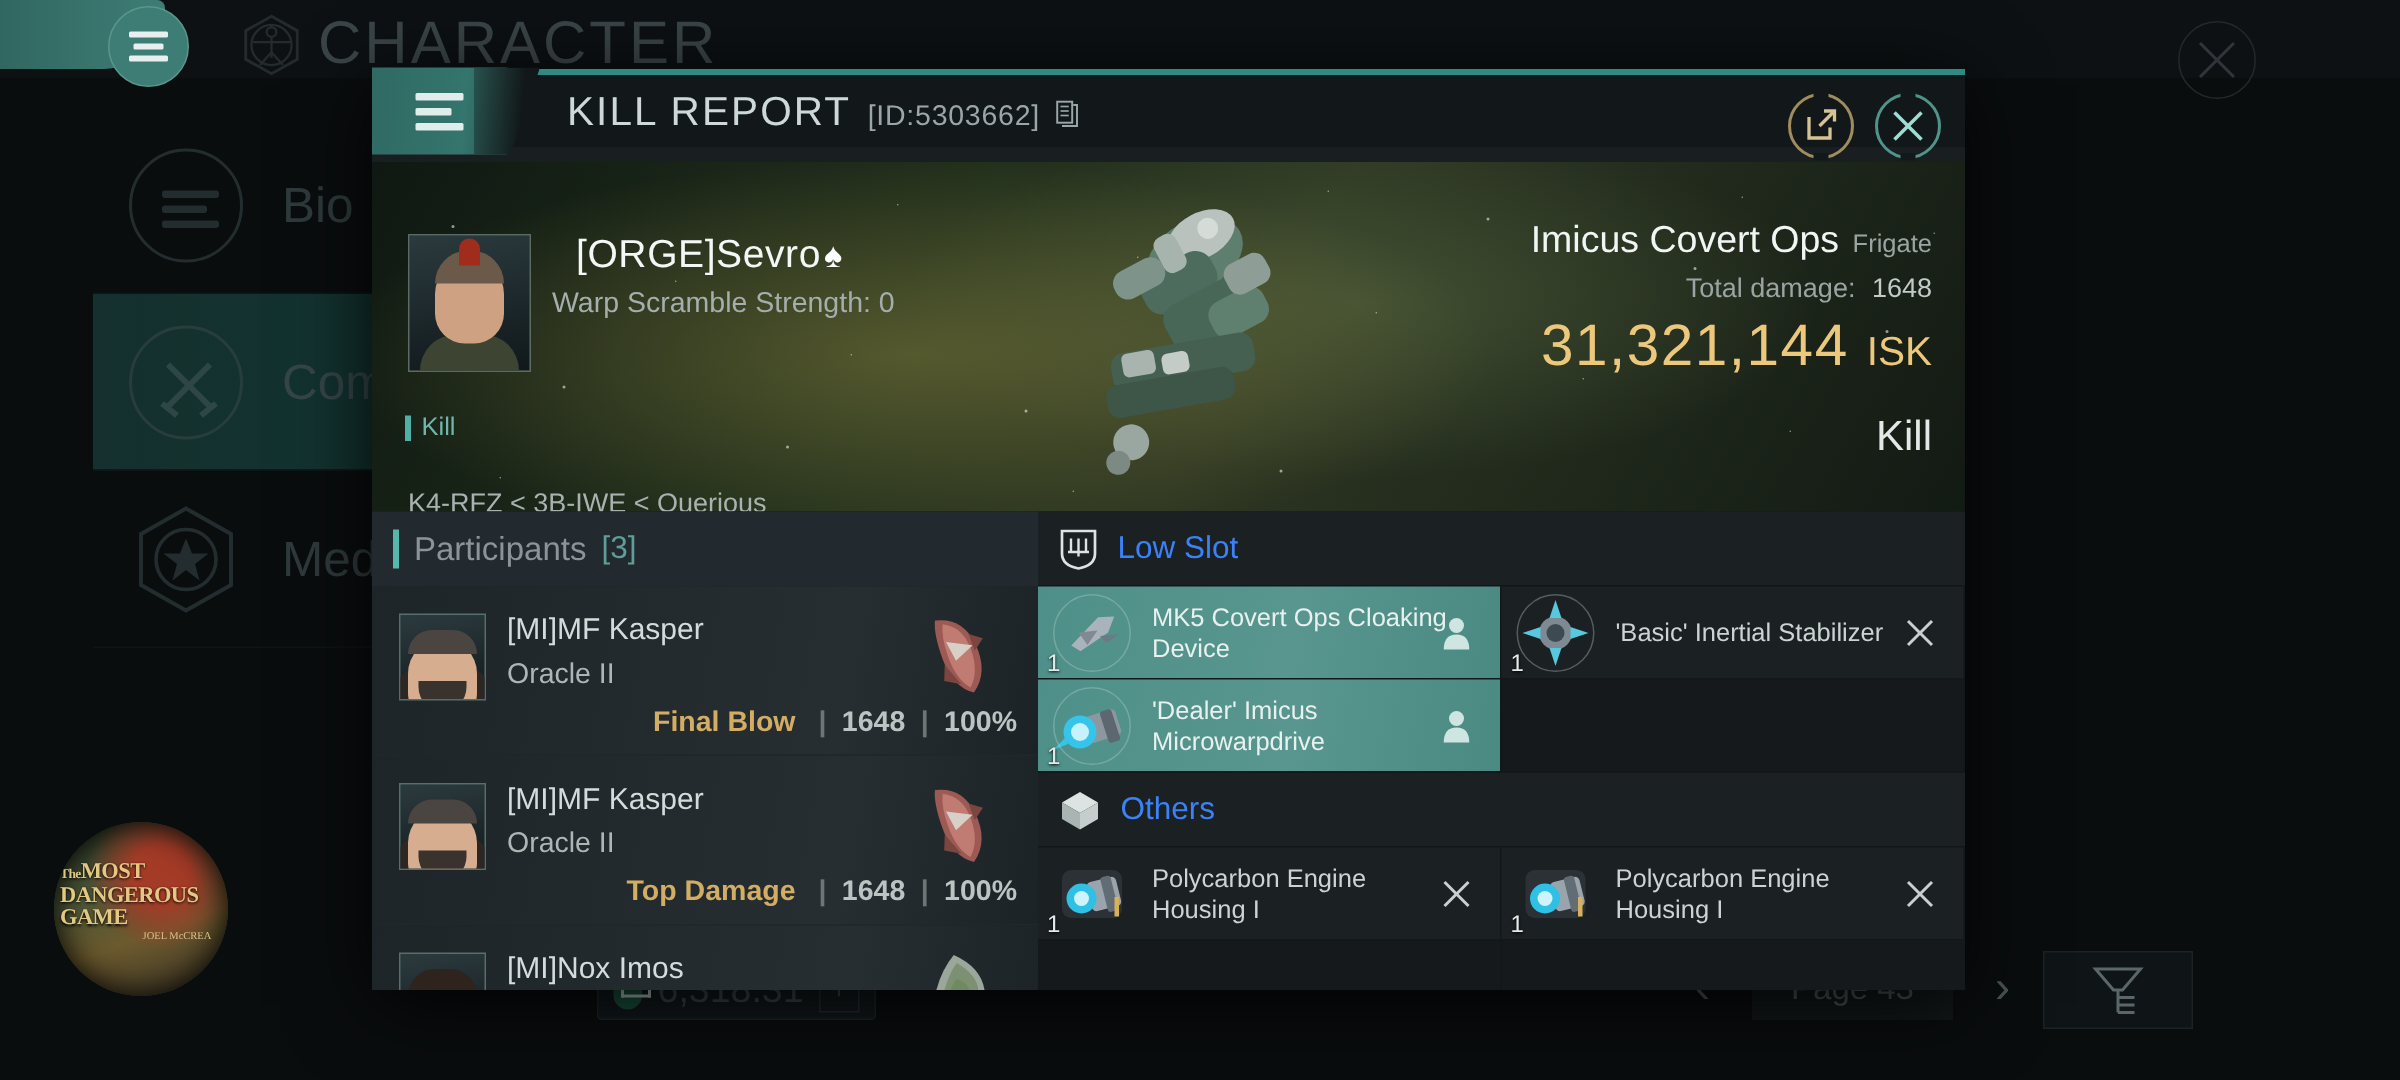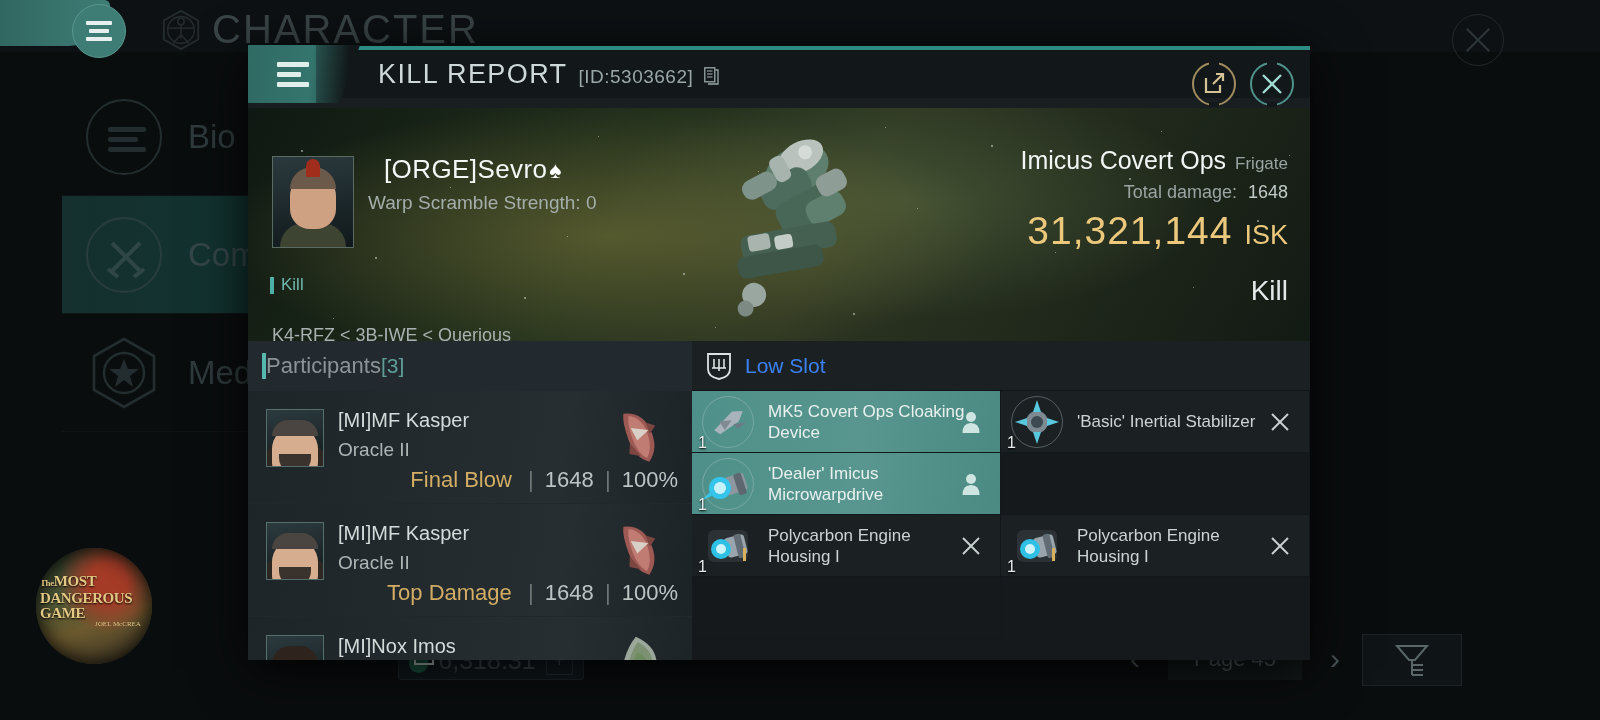--- a/index.html
+++ b/index.html
@@ -248,21 +248,21 @@
   #hero-verdict {
     margin-top:22px; font-size:28px; color:#e3e9e8; font-weight:300;
   }
 
   
   #body-wrap { position:absolute; left:0; top:295px; width:100%; height:319px; display:flex; }
 
   
   #col-left { width:444px; height:100%; background:#1b2124; position:relative; overflow:hidden; }
   #part-head {
-    height:50px; background:#222a2f; display:flex; align-items:center; padding-left:14px;
+    height:50px; background:#222a2f; display:flex; align-items:center; gap:10px; padding-left:14px;
   }
   #part-head .bar { width:4px; height:26px; background:#56b8ac; }
   #part-head .lbl { font-size:22px; color:#8b9597; font-weight:300; }
   #part-head .cnt { font-size:21px; color:#5f9e98; font-weight:300; }
 
   .participant {
     height:113px; position:relative; border-bottom:1px solid #20282b;
     background:linear-gradient(100deg,#1e2528 0%,#262e32 70%,#1c2326 100%);
   }
   .participant .pp {
@@ -270,21 +270,21 @@
     border:1px solid #55706c; background:linear-gradient(170deg,#2c3a3e,#121a1d); overflow:hidden;
   }
   .participant .pname {
     position:absolute; left:90px; top:18px; font-size:20px; color:#d5dbda; font-weight:300;
   }
   .participant .pship {
     position:absolute; left:90px; top:48px; font-size:19px; color:#aeb6b5; font-weight:300;
   }
   .participant .stats {
     position:absolute; right:14px; bottom:10px;
-    font-size:22px; color:#bcc4c3; font-weight:400; white-space:nowrap;
+    font-size:19px; color:#bcc4c3; font-weight:700; white-space:nowrap;
   }
   .participant .stats .tag { color:#d2ad63; margin-right:5px; }
   .participant .stats .sep { color:#6d7674; margin:0 5px; }
   .participant .thumb { position:absolute; right:14px; top:8px; width:74px; height:74px; }
 
   
   #col-right { flex:1; height:100%; background:#15191b; position:relative; overflow:hidden; }
   .slot-head {
     height:50px; display:flex; align-items:center; gap:13px; padding-left:14px;
     background:#1b2023; border-bottom:1px solid #111517;
@@ -700,20 +700,28 @@
             <svg width="20" height="22" viewBox="0 0 20 22">
               <circle cx="10" cy="6" r="5" fill="#cfe5e1"></circle>
               <path d="M1.5 22 Q1.5 12 10 12 Q18.5 12 18.5 22 Z" fill="#cfe5e1"></path>
             </svg>
           </span>
         </div>
 
         <div class="fit-item" style="background:#15191b;"></div>
       </div>
 
+      <div class="slot-head">
+        <svg width="28" height="28" viewBox="0 0 28 28">
+          <polygon points="14,2 26,9 14,16 2,9" fill="#dde3e2"></polygon>
+          <polygon points="2,9 14,16 14,27 2,20" fill="#aab4b3"></polygon>
+          <polygon points="26,9 14,16 14,27 26,20" fill="#c6cecd"></polygon>
+        </svg>
+        <span class="txt">Others</span>
+      </div>
 
       <div class="grid2">
 
         <div class="fit-item">
           <span class="icowrap">
             <svg width="52" height="52" viewBox="0 0 52 52">
               <rect x="6" y="10" width="40" height="32" rx="6" fill="#2b3135"></rect>
               <rect x="24" y="16" width="20" height="20" rx="3" fill="#9aa4ac" transform="rotate(-14 34 26)"></rect>
               <rect x="34" y="14" width="7" height="24" rx="2" fill="#626c74" transform="rotate(-14 37 26)"></rect>
               <circle cx="19" cy="29" r="10" fill="#2fc0e6"></circle>

